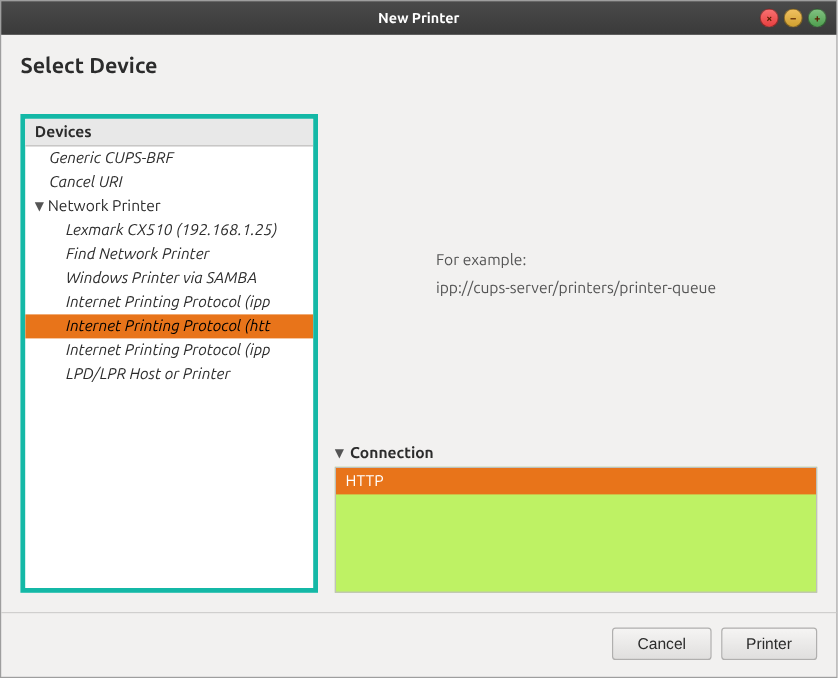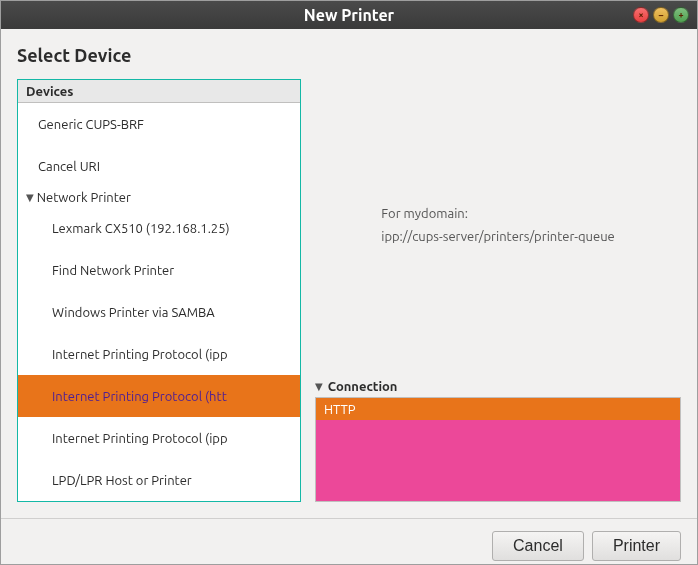--- a/index.html
+++ b/index.html
@@ -27,21 +27,21 @@
       background: linear-gradient(to bottom, #4a4a4a, #3a3a3a);
       height: 28px;
       display: flex;
       align-items: center;
       justify-content: center;
       position: relative;
       flex-shrink: 0;
     }
     .titlebar-title {
       color: #ffffff;
-      font-size: 16px;
+      font-size: 12px;
       font-weight: bold;
     }
     .titlebar-controls {
       position: absolute;
       right: 8px;
       display: flex;
       gap: 4px;
     }
     .wm-btn {
       width: 16px;
@@ -62,53 +62,54 @@
     .dialog-body {
       display: flex;
       flex-direction: column;
       flex: 1;
       padding: 16px;
     }
     .page-title {
       font-size: 18px;
       font-weight: bold;
       color: #2c2c2c;
-      margin-bottom: 14px;
+      margin-bottom: 30px;
     }
     .main-content {
       display: flex;
       gap: 14px;
       flex: 1;
     }
     .left-panel {
-      width: 284px;
+      width: 248px;
       flex-shrink: 0;
-      border: 1px solid #14b8a6;
+      border: 4px solid #14b8a6;
       background: #ffffff;
       overflow-y: auto;
     }
     .left-panel-header {
       background: #e8e8e8;
       padding: 4px 8px;
       font-weight: bold;
       font-size: 13px;
       color: #2c2c2c;
       border-bottom: 1px solid #c0bfbe;
     }
     .tree-item {
-      padding: 14px 8px;
+      padding: 3px 8px;
       cursor: pointer;
       color: #2c2c2c;
       white-space: nowrap;
       overflow: hidden;
       text-overflow: ellipsis;
+      font-style: italic;
     }
     .tree-item.selected {
       background: #e8741a;
-      color: #4c1d95;
+      color: #000000;
     }
     .tree-item.level2 { padding-left: 20px; }
     .tree-item.level3 { padding-left: 34px; }
     .tree-parent {
       display: flex;
       align-items: center;
       gap: 3px;
       padding: 3px 8px;
       cursor: pointer;
       color: #2c2c2c;
@@ -158,21 +159,21 @@
       font-size: 13px;
       color: #2c2c2c;
       margin-bottom: 4px;
     }
     .connection-arrow {
       font-size: 10px;
       color: #555;
     }
     .connection-list {
       border: 1px solid #c0bfbe;
-      background: #ec4899;
+      background: #bef264;
       height: 105px;
       overflow-y: auto;
     }
     .connection-item {
       padding: 4px 8px;
       cursor: pointer;
       color: #2c2c2c;
     }
     .connection-item.selected {
       background: #e8741a;
@@ -181,21 +182,21 @@
     .dialog-footer {
       display: flex;
       justify-content: flex-end;
       padding: 12px 16px 14px;
       gap: 8px;
       border-top: 1px solid #d0cfce;
     }
     .btn {
       padding: 5px 20px;
       border-radius: 3px;
-      font-size: 16px;
+      font-size: 13px;
       cursor: pointer;
       border: 1px solid #b0afae;
       background: linear-gradient(to bottom, #f5f4f3, #e0dfde);
       color: #2c2c2c;
     }
     .btn-primary {
       background: linear-gradient(to bottom, #f5f4f3, #e0dfde);
       color: #2c2c2c;
     }
   </style>
@@ -236,21 +237,21 @@
         <div class="tree-item level3 selected">Internet Printing Protocol (htt</div>
         <div class="tree-item level3">Internet Printing Protocol (ipp</div>
         <div class="tree-item level3">LPD/LPR Host or Printer</div>
       </div>
 
       <div class="right-panel">
 
 
         <div class="example-section">
           <div>
-            <div>For mydomain:</div>
+            <div>For example:</div>
             <div>ipp://cups-server/printers/printer-queue</div>
           </div>
         </div>
 
         <div class="connection-section">
           <div class="connection-label">
             <span class="connection-arrow">▼</span>
             <span>Connection</span>
           </div>
           <div class="connection-list">

